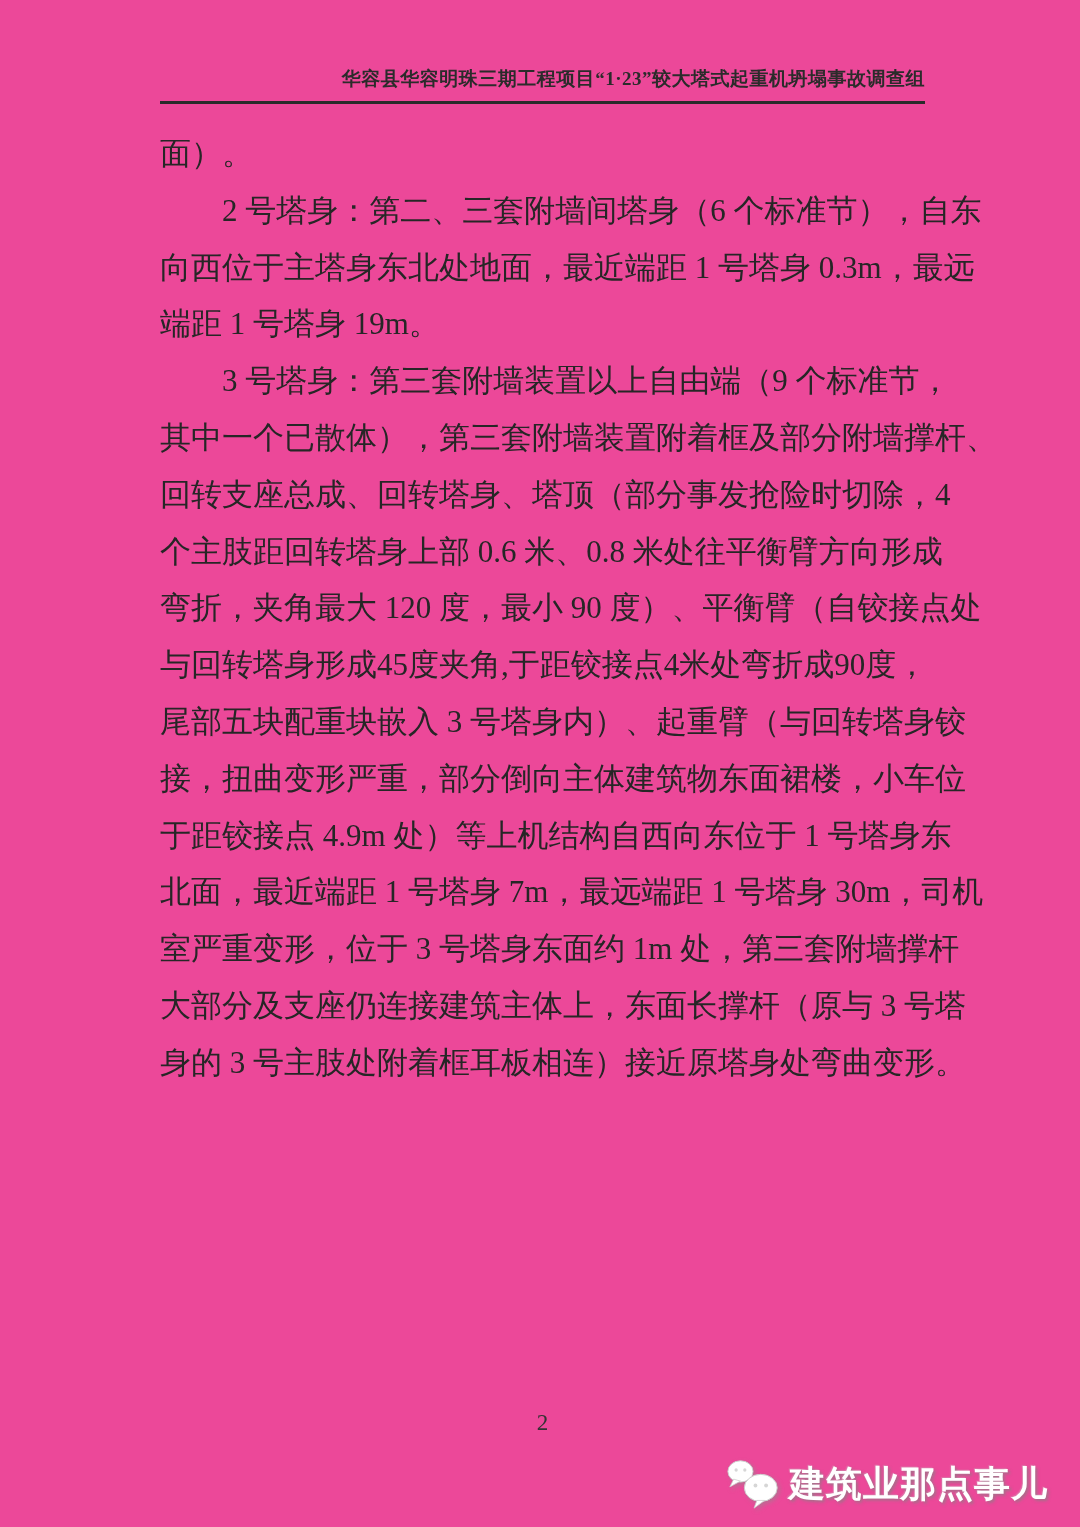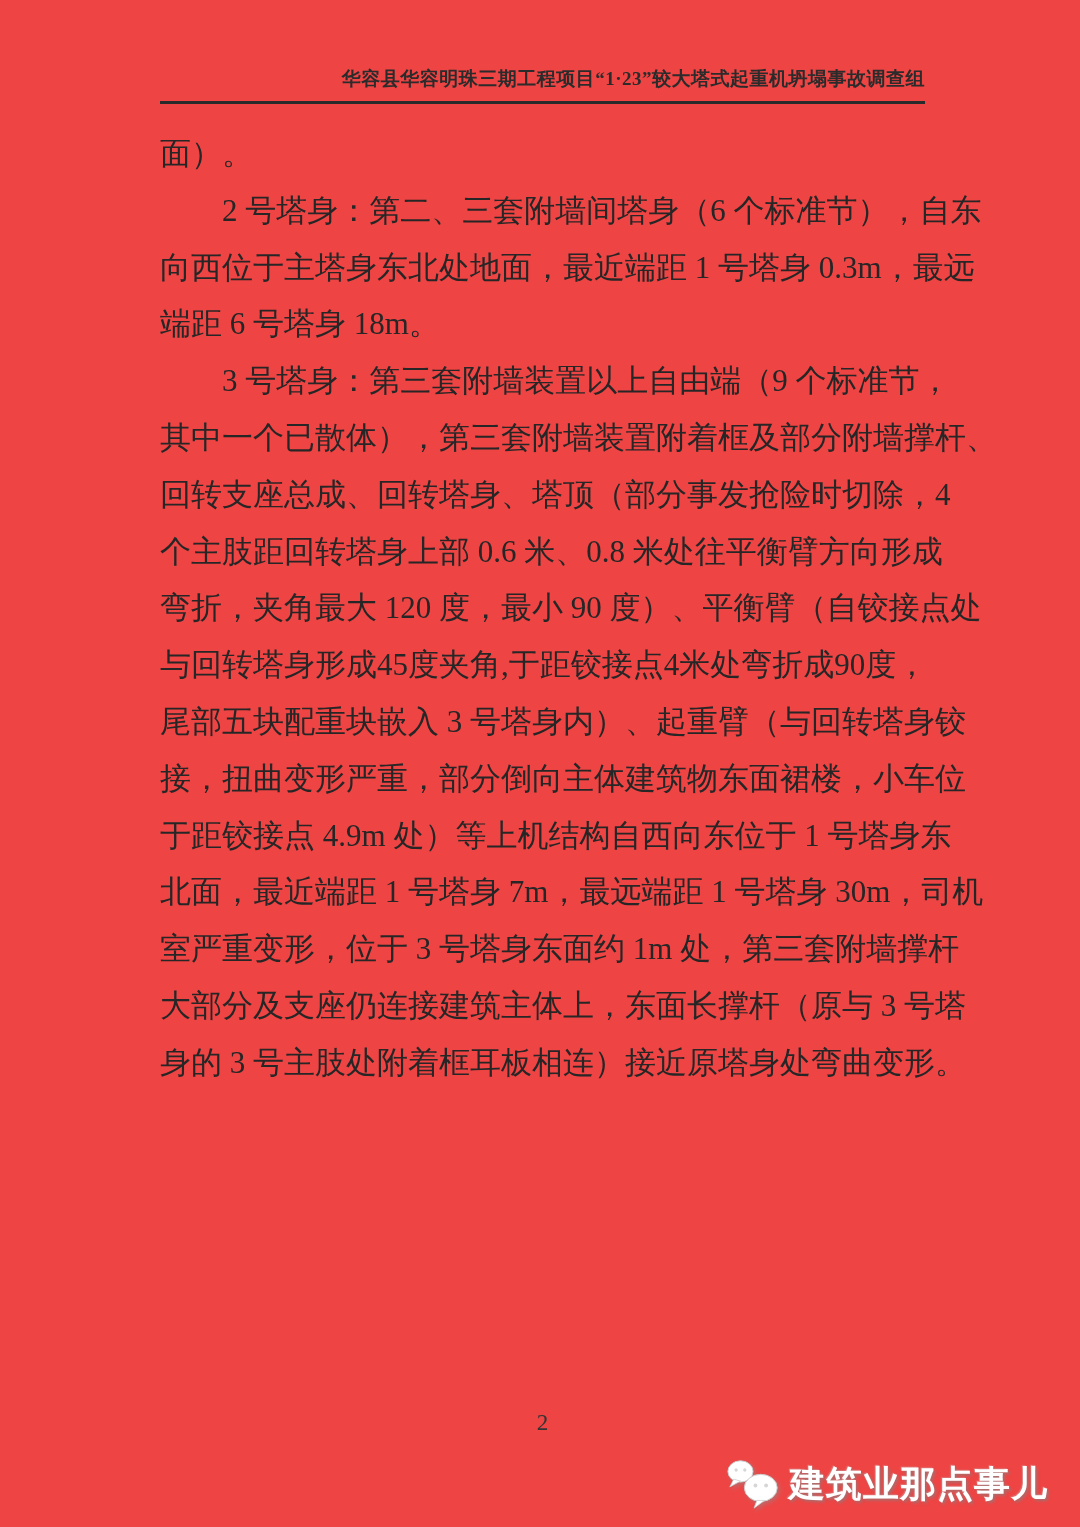--- a/index.html
+++ b/index.html
@@ -1,21 +1,21 @@
 <!DOCTYPE html>
 <html><head>
 <meta charset="utf-8">
 <style>
   * { margin: 0; padding: 0; box-sizing: border-box; }
   html, body { background: #ffffff; }
   .page {
     position: relative;
     width: 1080px;
     height: 1527px;
-    background: #ef4444;
+    background: #ec4899;
     overflow: hidden;
     font-family: "Liberation Serif", "DejaVu Serif", serif;
     color: #222222;
   }
   
   .doc-header {
     position: absolute;
     left: 160px;
     right: 155px;
     top: 66px;
@@ -147,21 +147,21 @@
         <span>身</span>
         <span>&nbsp;</span>
         <span>0</span>
         <span>.</span>
         <span>3</span>
         <span>m</span>
         <span>，</span>
         <span>最</span>
         <span>远</span>
       </div>
-      <div class="line">端距 6 号塔身 18m。</div>
+      <div class="line">端距 1 号塔身 19m。</div>
       <div class="line indent just">
         <span>3</span>
         <span>&nbsp;</span>
         <span>号</span>
         <span>塔</span>
         <span>身</span>
         <span>：</span>
         <span>第</span>
         <span>三</span>
         <span>套</span>

